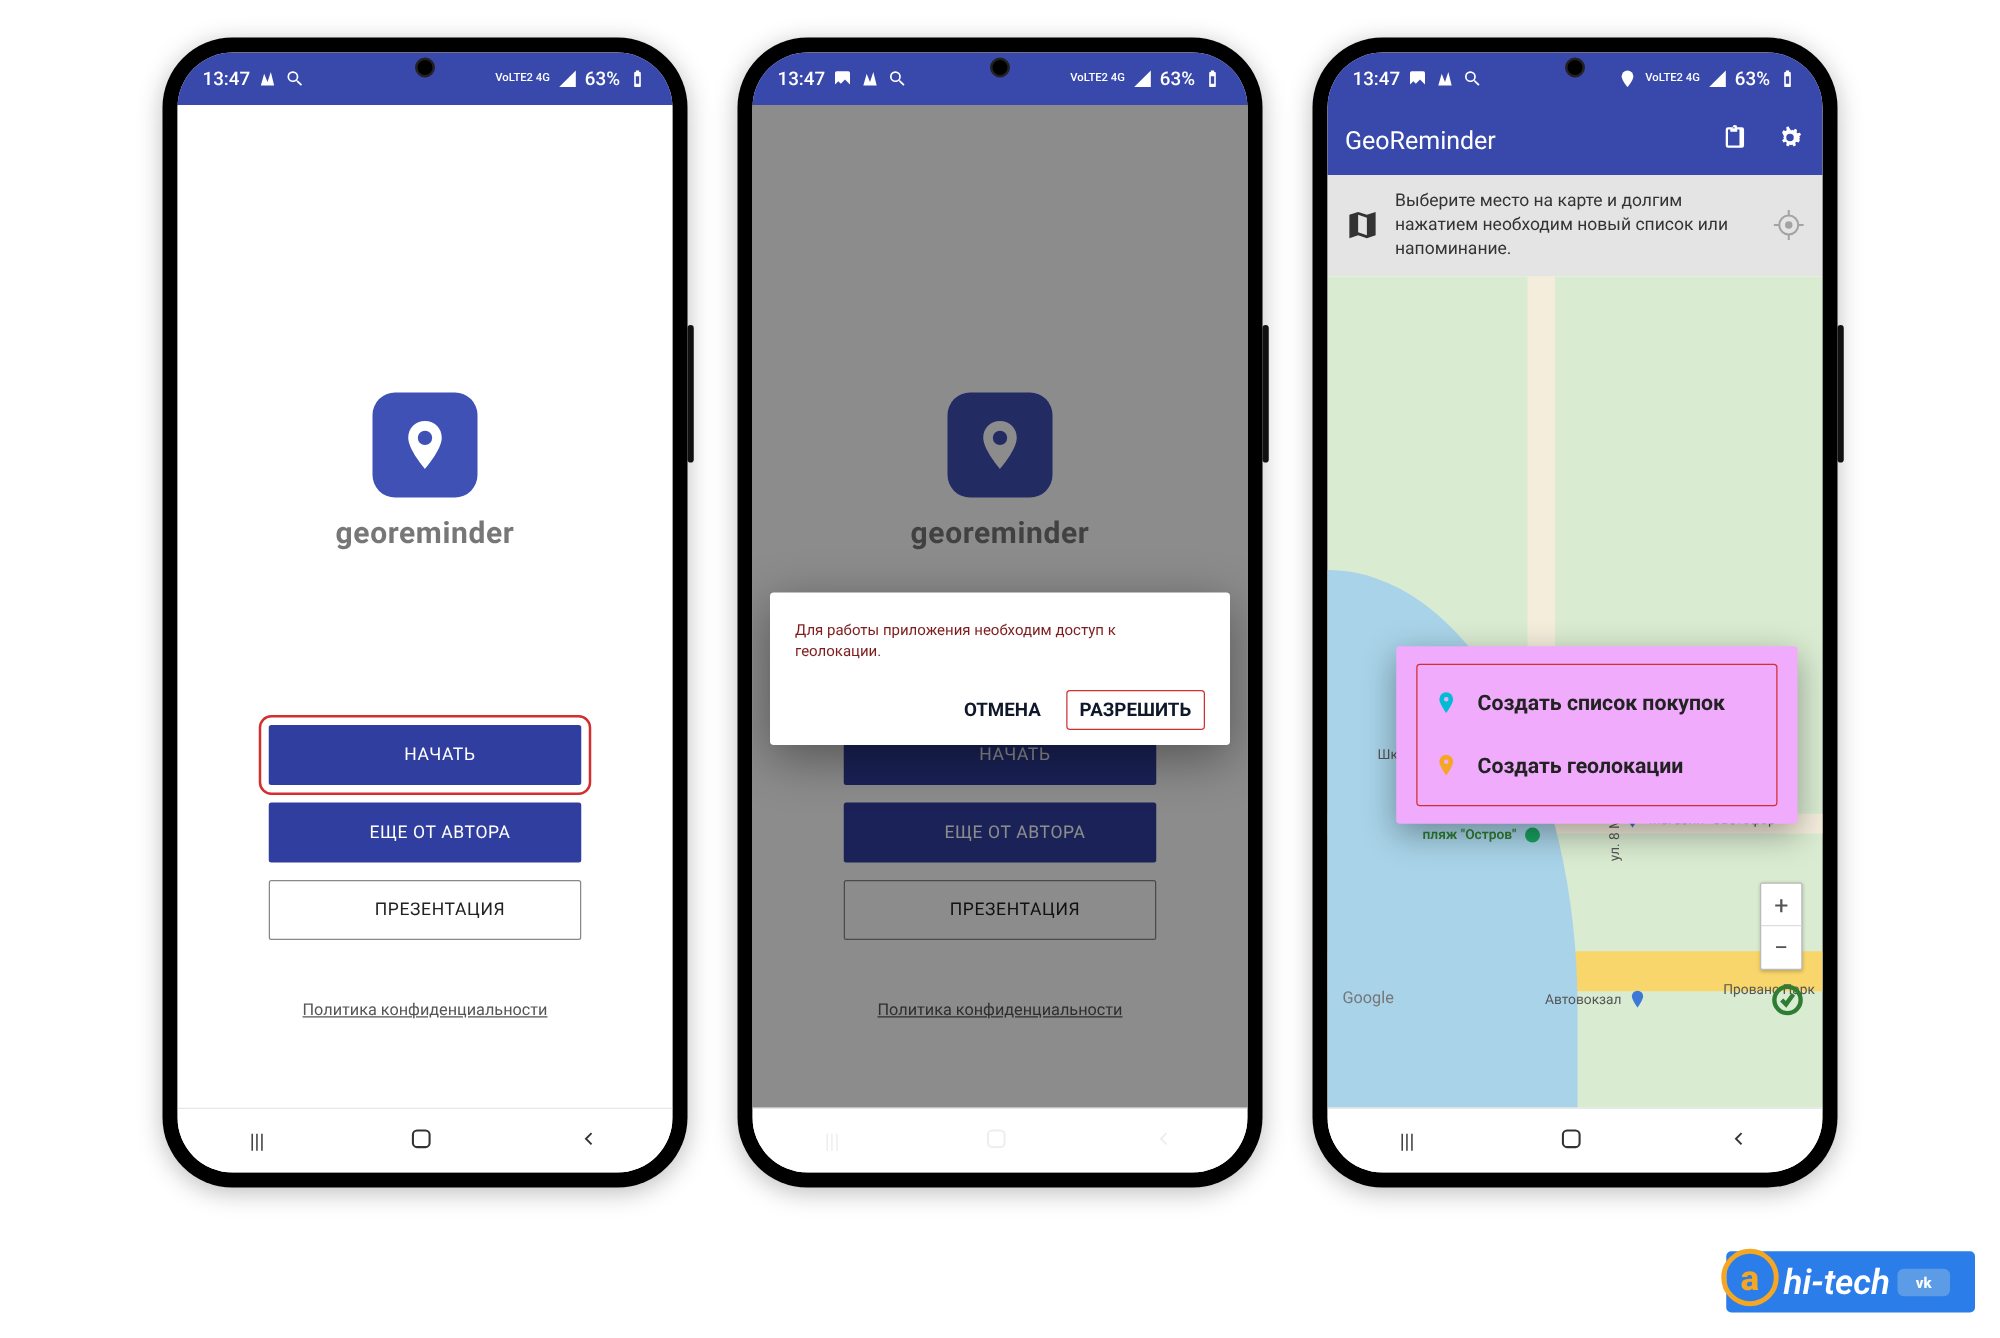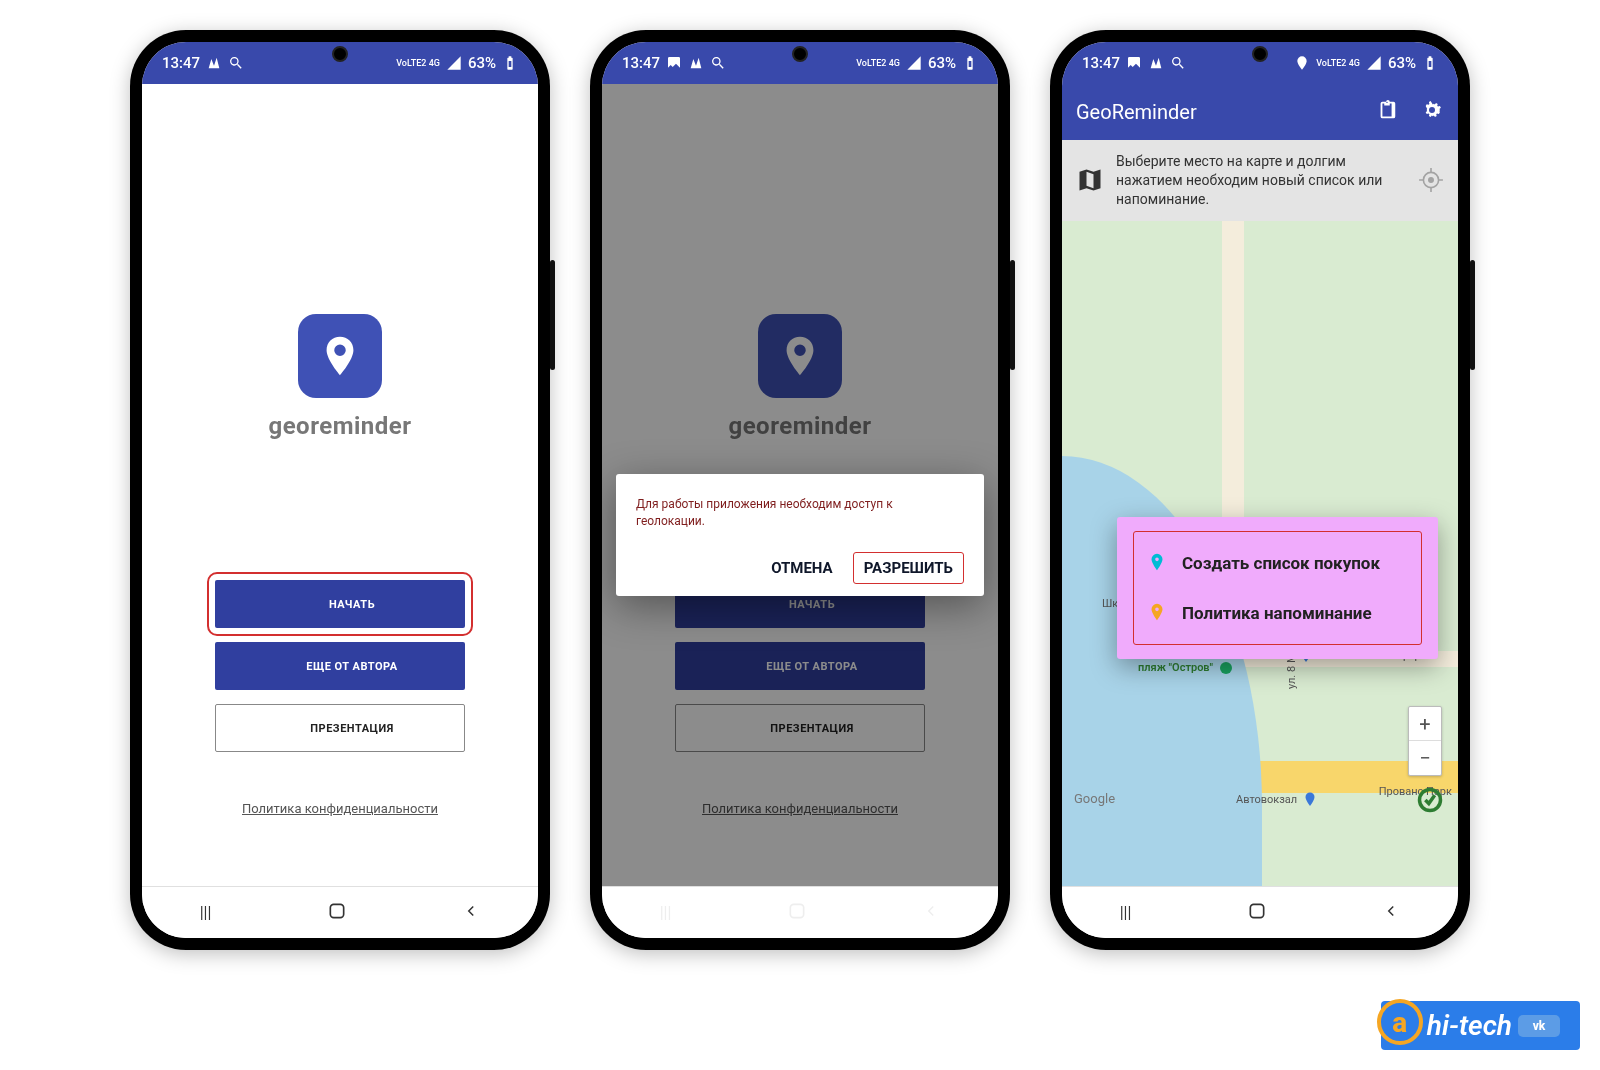--- a/index.html
+++ b/index.html
@@ -94,21 +94,21 @@
   .logo-tile svg{width:46px;height:46px;}
   .app-name{
     font-size:24px;font-weight:700;color:#777;letter-spacing:.5px;
   }
   .btns{
     margin-top:140px;
     display:flex;flex-direction:column;gap:14px;width:250px;
   }
   .btn{
     height:48px;display:flex;align-items:center;justify-content:center;
-    font-size:11px;font-weight:700;letter-spacing:.5px;cursor:pointer;
+    font-size:14px;font-weight:400;letter-spacing:.5px;cursor:pointer;
     border-radius:2px;
     padding-left:24px;
   }
   .btn-primary{background:#303f9f;color:#fff;}
   .btn-outline{background:#fff;color:#222;border:1px solid #888;}
   .highlight-red{outline:2px solid #d32f2f;outline-offset:6px;border-radius:2px;}
   .highlight-red-tight{border:1.5px solid #d32f2f;border-radius:3px;padding:2px 6px;}
   .privacy{
     position:absolute;bottom:70px;font-size:13px;color:#555;text-decoration:underline;
   }
@@ -433,21 +433,21 @@
             <div class="row">
               <svg class="pin-ico" viewBox="0 0 24 24">
                   <path fill="#00bcd4" d="M12 2a6 6 0 00-6 6c0 4 6 12 6 12s6-8 6-12a6 6 0 00-6-6zm0 8a2 2 0 110-4 2 2 0 010 4z"></path>
                 </svg>
               <span class="lbl">Создать список покупок</span>
             </div>
             <div class="row">
               <svg class="pin-ico" viewBox="0 0 24 24">
                   <path fill="#f5a623" d="M12 2a6 6 0 00-6 6c0 4 6 12 6 12s6-8 6-12a6 6 0 00-6-6zm0 8a2 2 0 110-4 2 2 0 010 4z"></path>
                 </svg>
-              <span class="lbl">Политика напоминание</span>
+              <span class="lbl">Создать геолокации</span>
             </div>
           </div>
         </div>
       </div>
       <div class="navbar">
         <span>|||</span>
         <span><svg width="20" height="20" viewBox="0 0 24 24" fill="none" stroke="#333" stroke-width="2">
               <rect x="4" y="4" width="16" height="16" rx="4"></rect>
             </svg></span>
         <span><svg width="18" height="18" viewBox="0 0 24 24" fill="none" stroke="#333" stroke-width="2">

